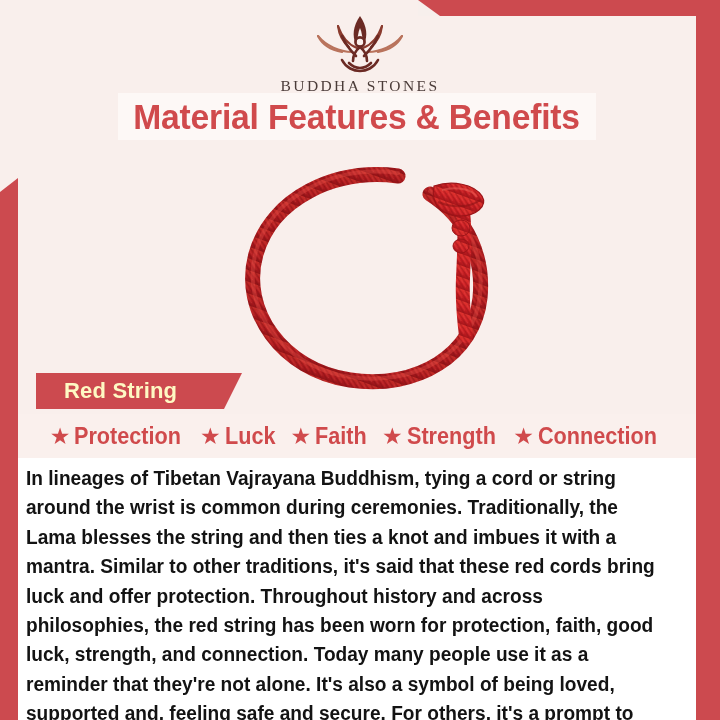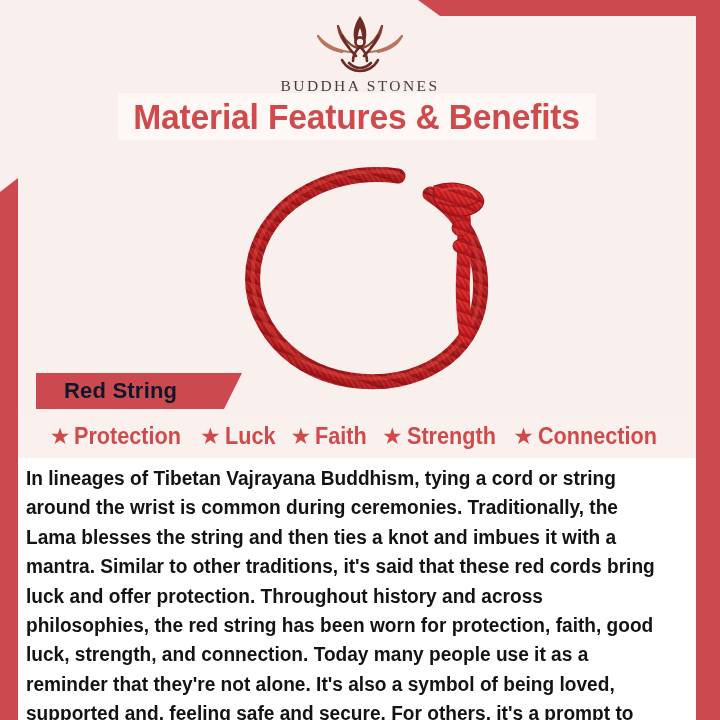--- a/index.html
+++ b/index.html
@@ -110,21 +110,21 @@
     position: absolute;
     left: 36px; top: 373px;
     width: 206px; height: 36px;
     background: #cc4a4f;
     clip-path: polygon(0 0, 206px 0, 188px 36px, 0 36px);
     display: flex;
     align-items: center;
   }
   .name-banner-text {
     margin-left: 28px;
-    color: #0f172a;
+    color: #fef9c3;
     font-size: 22px;
     font-weight: bold;
     letter-spacing: 0.2px;
   }
 
   
   .benefits-row {
     position: absolute;
     left: 18px; top: 414px;
     width: 678px; height: 44px;

